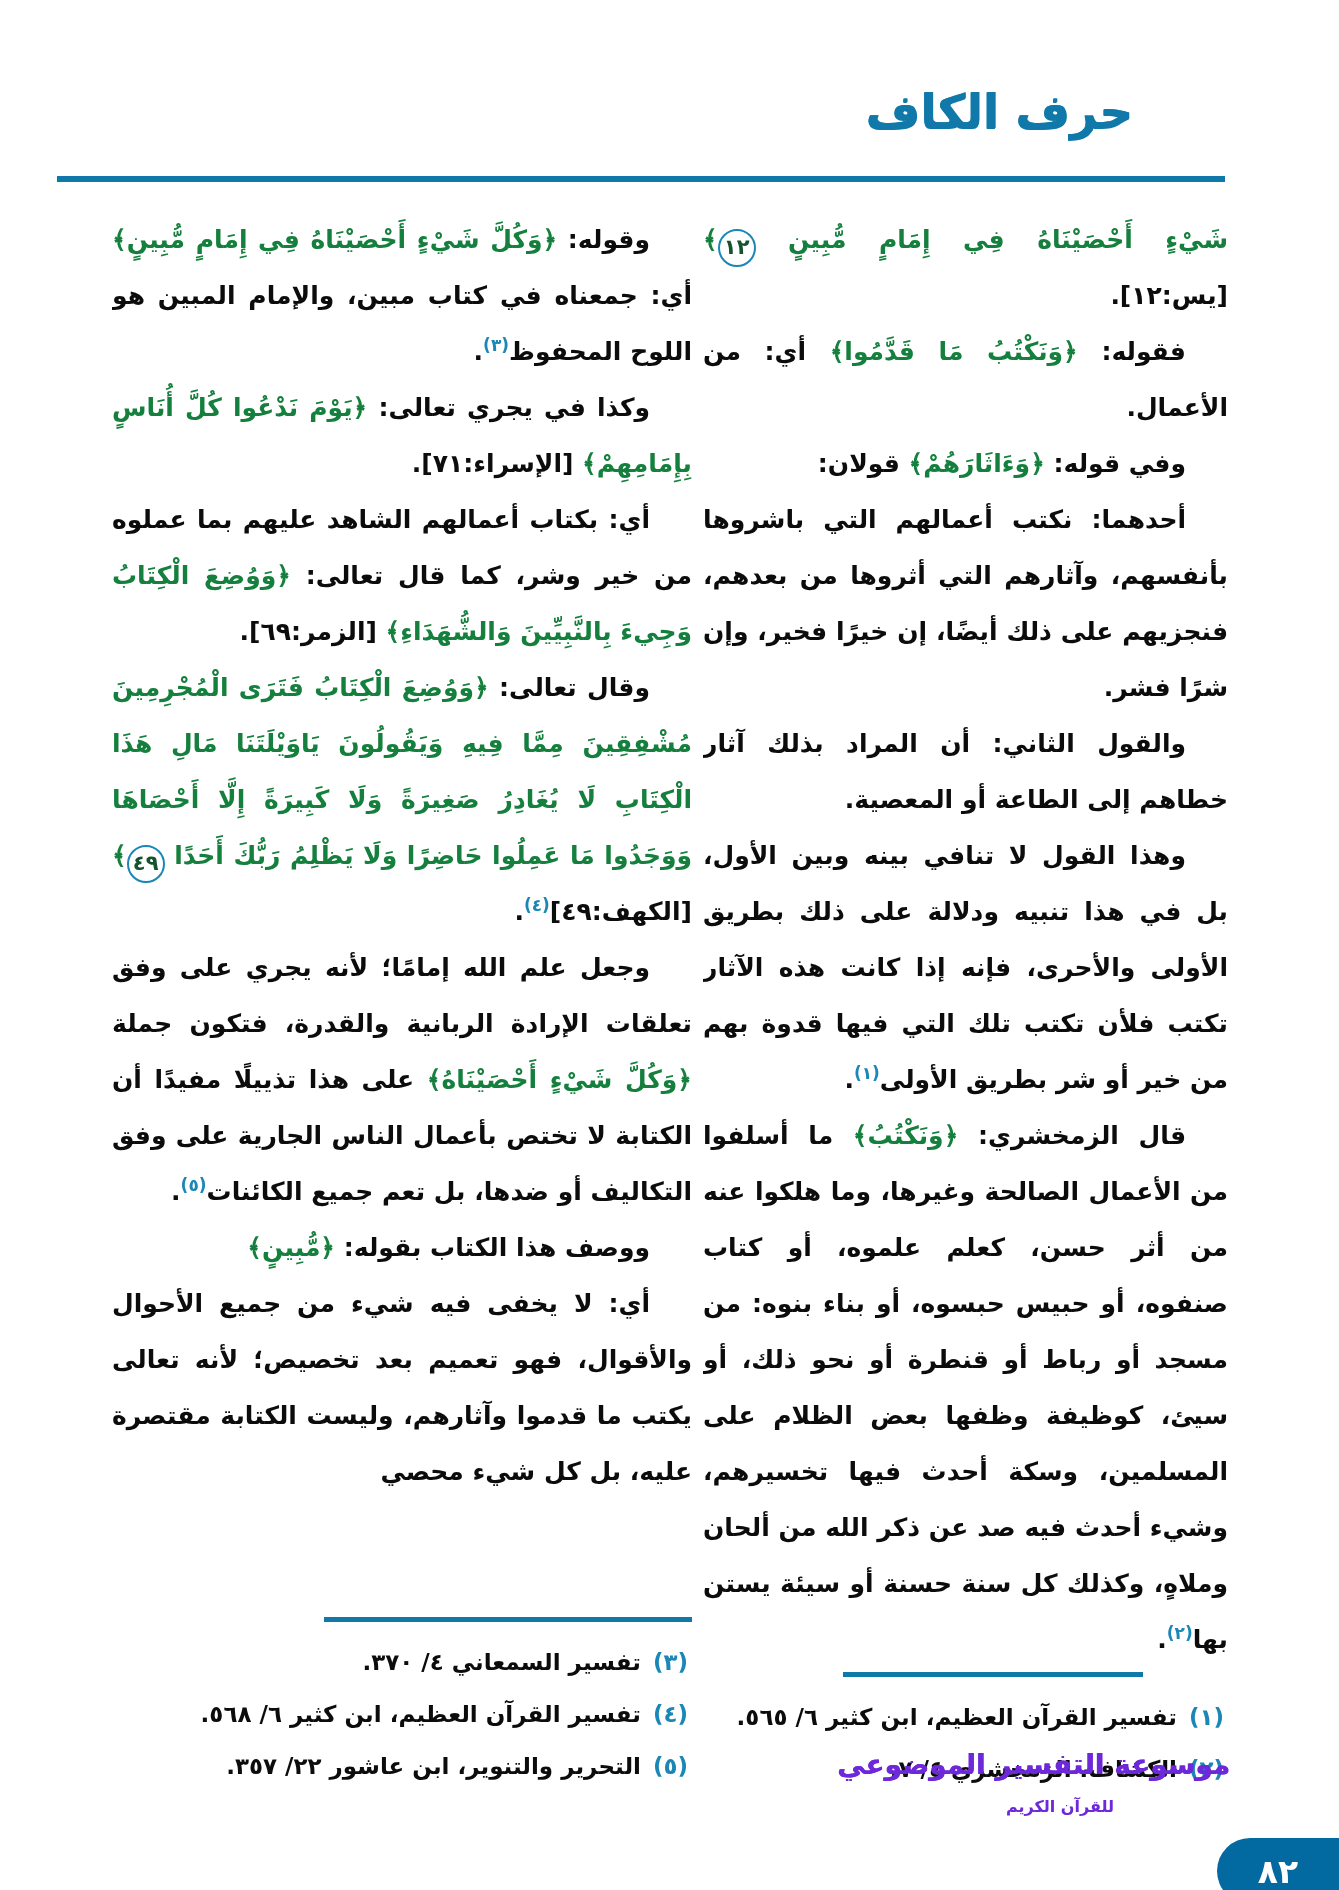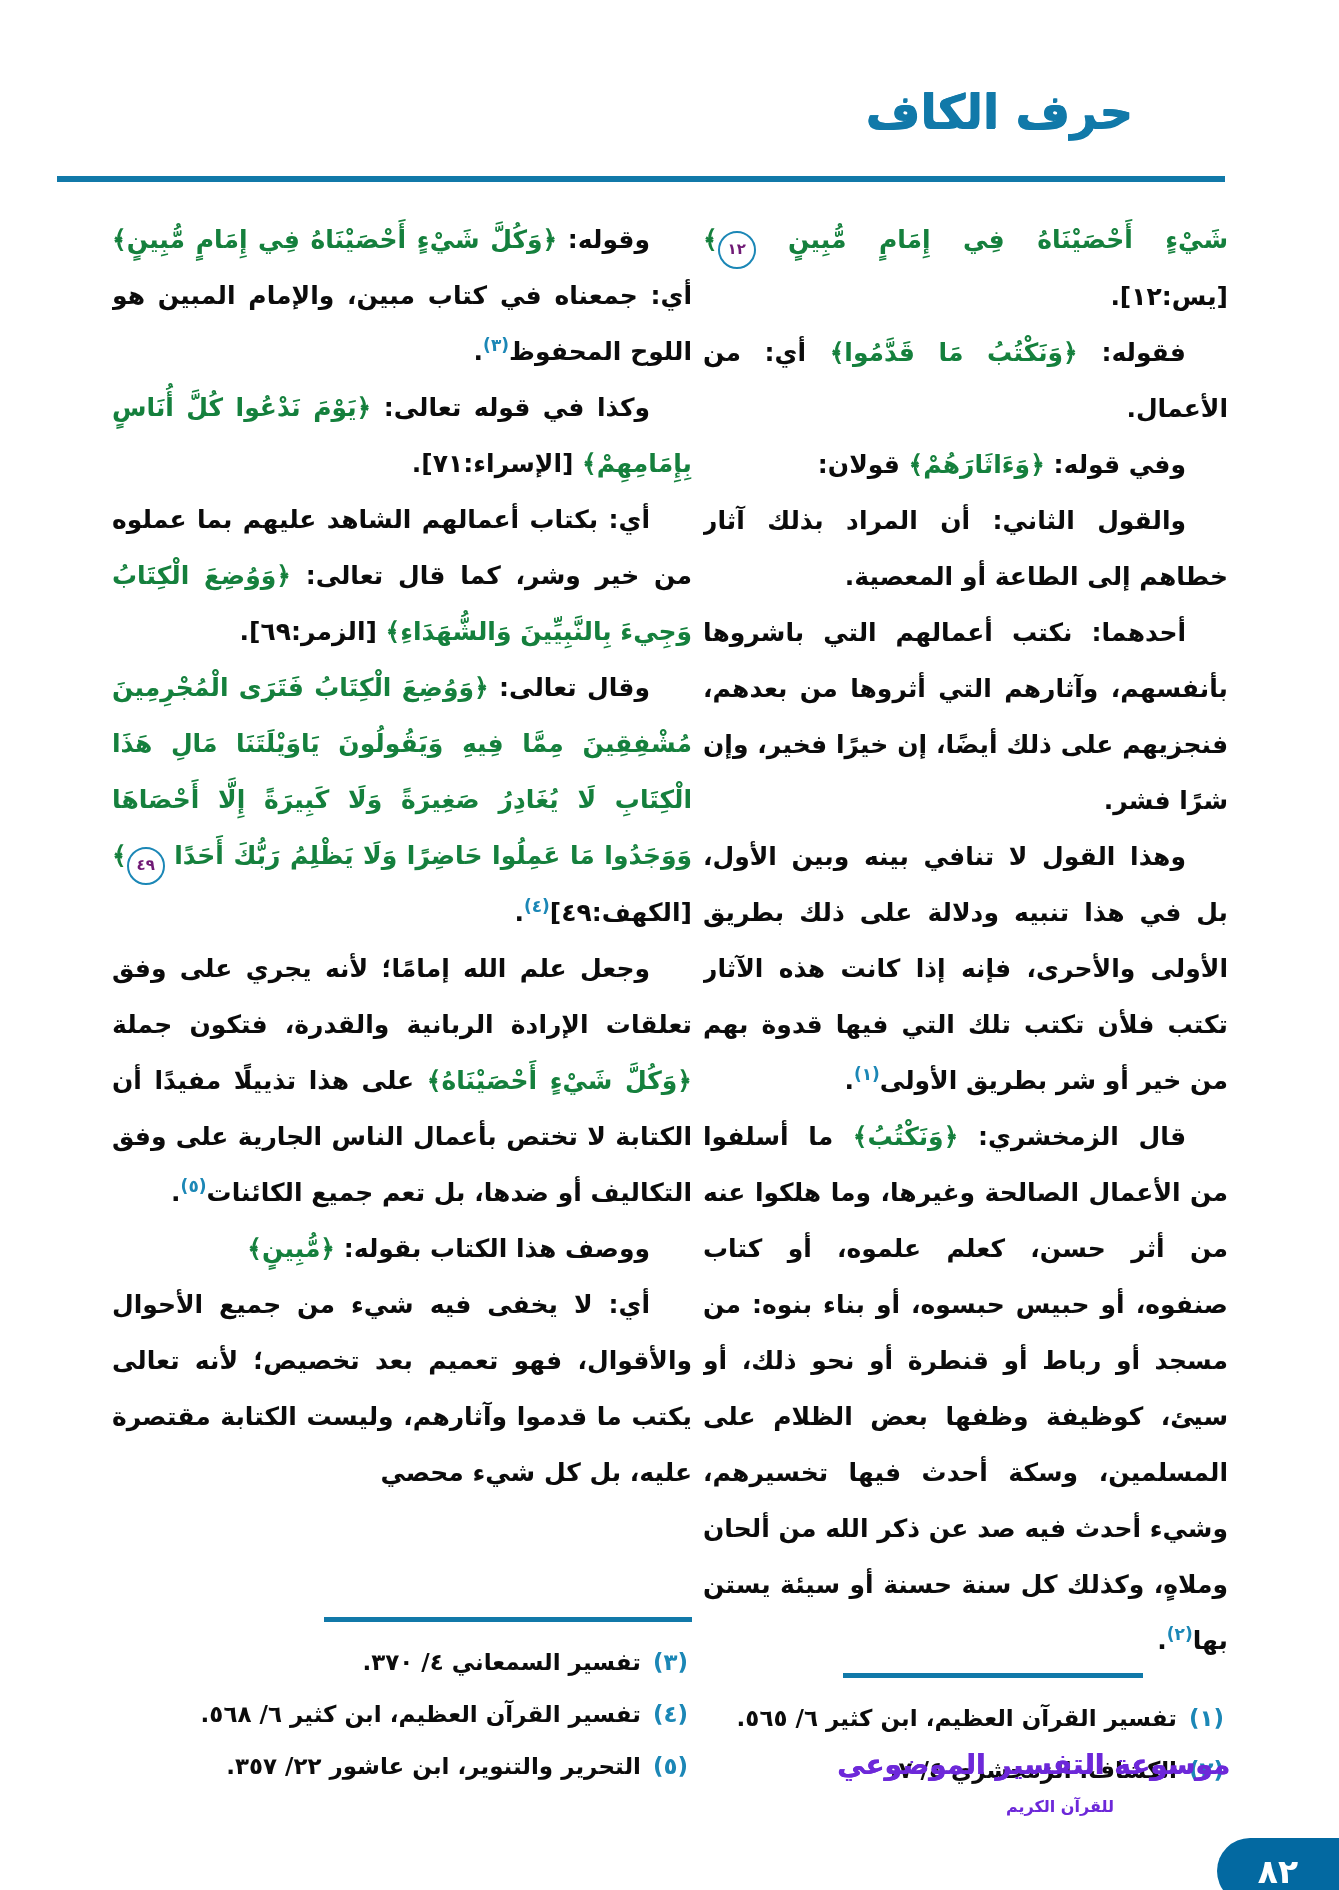--- a/index.html
+++ b/index.html
@@ -32,21 +32,21 @@
   .para.indent { text-indent:42px; }
   .seg-b { color:#0c0c0c; }
   .seg-q { color:#15803d; }
   .seg-fn {
     color:#1b87b6; font-size:17px; vertical-align:9px; line-height:0;
     letter-spacing:0;
   }
   .seg-v {
     display:inline-flex; align-items:center; justify-content:center;
     width:34px; height:34px; border:2.5px solid #1b87b6; border-radius:50%;
-    color:#701a75; font-size:15px; line-height:1; vertical-align:-6px;
+    color:#14532d; font-size:21px; line-height:1; vertical-align:-6px;
     text-indent:0;
   }
   
   .footnotes { margin-top:auto; padding-top:4px; }
   .fn-sep { height:5px; background:#1179a9; margin-bottom:14px; }
   .col-right .fn-sep { width:300px; margin-right:85px; }
   .col-left  .fn-sep { width:368px; margin-right:0; }
   .fn-entry {
     font-size:23px; line-height:52px; font-weight:bold; color:#0c0c0c;
     text-align:right; padding-right:4px; white-space:nowrap;
@@ -76,38 +76,38 @@
 
   <div class="header-title">حرف الكاف</div>
 
   <div class="header-rule"></div>
 
   <div class="col col-right">
     <div class="paras">
         <div class="para"><span class="seg-q">شَيْءٍ أَحْصَيْنَاهُ فِي إِمَامٍ مُّبِينٍ </span><span class="seg-v">١٢</span><span class="seg-q">﴾</span><span class="seg-b"> [يس:١٢].</span></div>
         <div class="para indent"><span class="seg-b">فقوله: </span><span class="seg-q">﴿وَنَكْتُبُ مَا قَدَّمُوا﴾</span><span class="seg-b"> أي: من الأعمال.</span></div>
         <div class="para indent"><span class="seg-b">وفي قوله: </span><span class="seg-q">﴿وَءَاثَارَهُمْ﴾</span><span class="seg-b"> قولان:</span></div>
+        <div class="para indent"><span class="seg-b">أحدهما: نكتب أعمالهم التي باشروها بأنفسهم، وآثارهم التي أثروها من بعدهم، فنجزيهم على ذلك أيضًا، إن خيرًا فخير، وإن شرًا فشر.</span></div>
         <div class="para indent"><span class="seg-b">والقول الثاني: أن المراد بذلك آثار خطاهم إلى الطاعة أو المعصية.</span></div>
-        <div class="para indent"><span class="seg-b">أحدهما: نكتب أعمالهم التي باشروها بأنفسهم، وآثارهم التي أثروها من بعدهم، فنجزيهم على ذلك أيضًا، إن خيرًا فخير، وإن شرًا فشر.</span></div>
         <div class="para indent"><span class="seg-b">وهذا القول لا تنافي بينه وبين الأول، بل في هذا تنبيه ودلالة على ذلك بطريق الأولى والأحرى، فإنه إذا كانت هذه الآثار تكتب فلأن تكتب تلك التي فيها قدوة بهم من خير أو شر بطريق الأولى</span><span class="seg-fn">(١)</span><span class="seg-b">.</span></div>
         <div class="para indent"><span class="seg-b">قال الزمخشري: </span><span class="seg-q">﴿وَنَكْتُبُ﴾</span><span class="seg-b"> ما أسلفوا من الأعمال الصالحة وغيرها، وما هلكوا عنه من أثر حسن، كعلم علموه، أو كتاب صنفوه، أو حبيس حبسوه، أو بناء بنوه: من مسجد أو رباط أو قنطرة أو نحو ذلك، أو سيئ، كوظيفة وظفها بعض الظلام على المسلمين، وسكة أحدث فيها تخسيرهم، وشيء أحدث فيه صد عن ذكر الله من ألحان وملاهٍ، وكذلك كل سنة حسنة أو سيئة يستن بها</span><span class="seg-fn">(٢)</span><span class="seg-b">.</span></div>
       </div>
     <div class="footnotes">
       <div class="fn-sep"></div>
       <div>
           <div class="fn-entry"><span class="fn-num">(١)</span><span class="fn-text">تفسير القرآن العظيم، ابن كثير ٦/ ٥٦٥.</span></div>
           <div class="fn-entry"><span class="fn-num">(٢)</span><span class="fn-text">الكشاف، الزمخشري ٤/ ٧.</span></div>
         </div>
     </div>
   </div>
 
   <div class="col col-left">
     <div class="paras">
         <div class="para indent"><span class="seg-b">وقوله: </span><span class="seg-q">﴿وَكُلَّ شَيْءٍ أَحْصَيْنَاهُ فِي إِمَامٍ مُّبِينٍ﴾</span><span class="seg-b"> أي: جمعناه في كتاب مبين، والإمام المبين هو اللوح المحفوظ</span><span class="seg-fn">(٣)</span><span class="seg-b">.</span></div>
-        <div class="para indent"><span class="seg-b">وكذا في قوله تعالى: </span><span class="seg-q">﴿يَوْمَ نَدْعُوا كُلَّ أُنَاسٍ بِإِمَامِهِمْ﴾</span><span class="seg-b"> [الإسراء:٧١].</span></div>
+        <div class="para indent"><span class="seg-b">وكذا في يجري تعالى: </span><span class="seg-q">﴿يَوْمَ نَدْعُوا كُلَّ أُنَاسٍ بِإِمَامِهِمْ﴾</span><span class="seg-b"> [الإسراء:٧١].</span></div>
         <div class="para indent"><span class="seg-b">أي: بكتاب أعمالهم الشاهد عليهم بما عملوه من خير وشر، كما قال تعالى: </span><span class="seg-q">﴿وَوُضِعَ الْكِتَابُ وَجِيءَ بِالنَّبِيِّينَ وَالشُّهَدَاءِ﴾</span><span class="seg-b"> [الزمر:٦٩].</span></div>
         <div class="para indent"><span class="seg-b">وقال تعالى: </span><span class="seg-q">﴿وَوُضِعَ الْكِتَابُ فَتَرَى الْمُجْرِمِينَ مُشْفِقِينَ مِمَّا فِيهِ وَيَقُولُونَ يَاوَيْلَتَنَا مَالِ هَذَا الْكِتَابِ لَا يُغَادِرُ صَغِيرَةً وَلَا كَبِيرَةً إِلَّا أَحْصَاهَا وَوَجَدُوا مَا عَمِلُوا حَاضِرًا وَلَا يَظْلِمُ رَبُّكَ أَحَدًا </span><span class="seg-v">٤٩</span><span class="seg-q">﴾</span><span class="seg-b"> [الكهف:٤٩]</span><span class="seg-fn">(٤)</span><span class="seg-b">.</span></div>
         <div class="para indent"><span class="seg-b">وجعل علم الله إمامًا؛ لأنه يجري على وفق تعلقات الإرادة الربانية والقدرة، فتكون جملة </span><span class="seg-q">﴿وَكُلَّ شَيْءٍ أَحْصَيْنَاهُ﴾</span><span class="seg-b"> على هذا تذييلًا مفيدًا أن الكتابة لا تختص بأعمال الناس الجارية على وفق التكاليف أو ضدها، بل تعم جميع الكائنات</span><span class="seg-fn">(٥)</span><span class="seg-b">.</span></div>
         <div class="para indent"><span class="seg-b">ووصف هذا الكتاب بقوله: </span><span class="seg-q">﴿مُّبِينٍ﴾</span></div>
         <div class="para indent"><span class="seg-b">أي: لا يخفى فيه شيء من جميع الأحوال والأقوال، فهو تعميم بعد تخصيص؛ لأنه تعالى يكتب ما قدموا وآثارهم، وليست الكتابة مقتصرة عليه، بل كل شيء محصي</span></div>
       </div>
     <div class="footnotes">
       <div class="fn-sep"></div>
       <div>
           <div class="fn-entry"><span class="fn-num">(٣)</span><span class="fn-text">تفسير السمعاني ٤/ ٣٧٠.</span></div>

